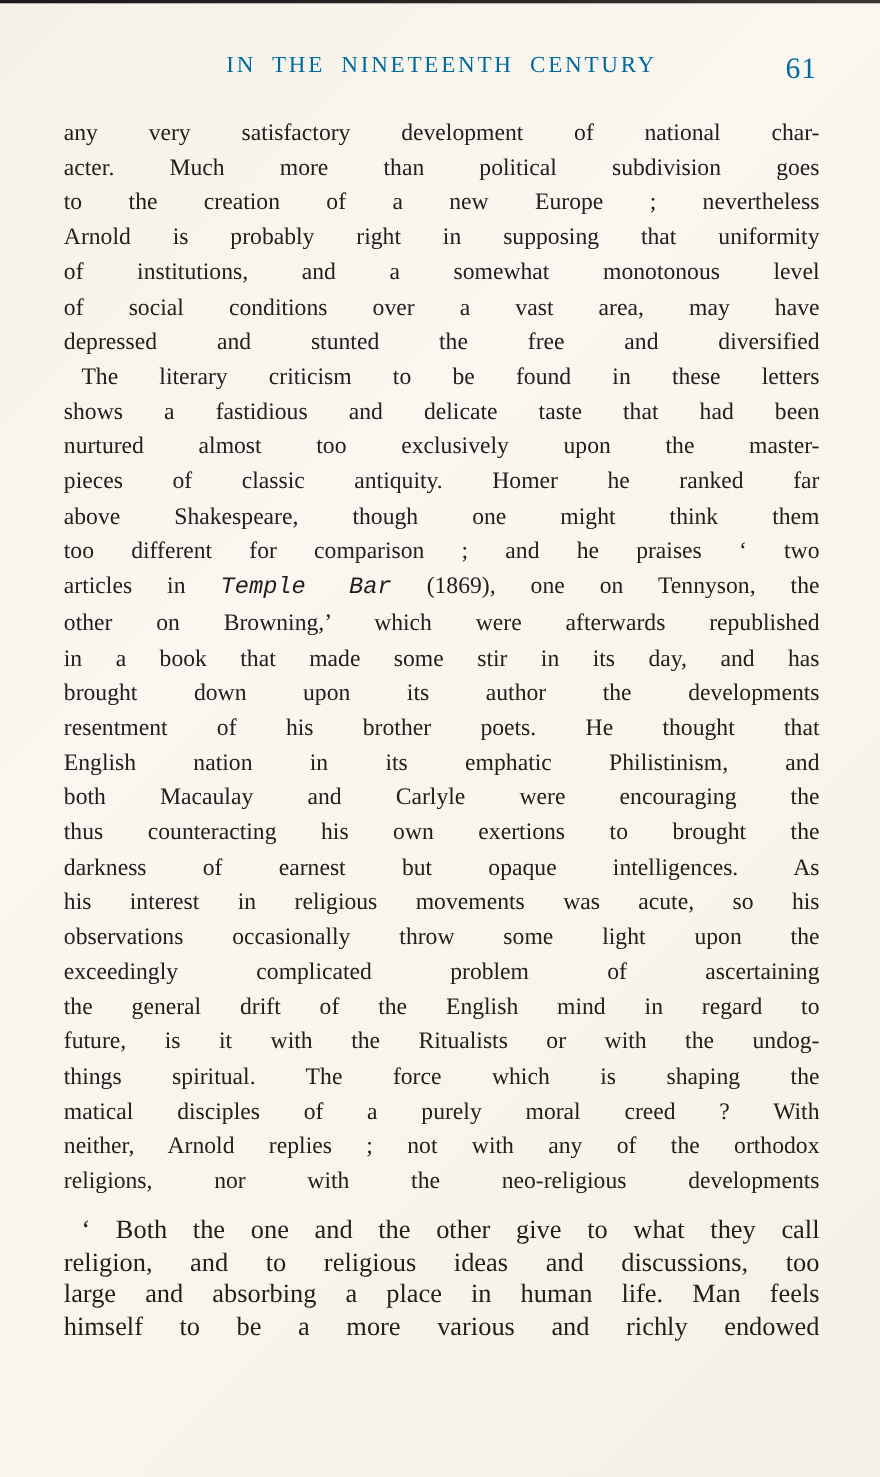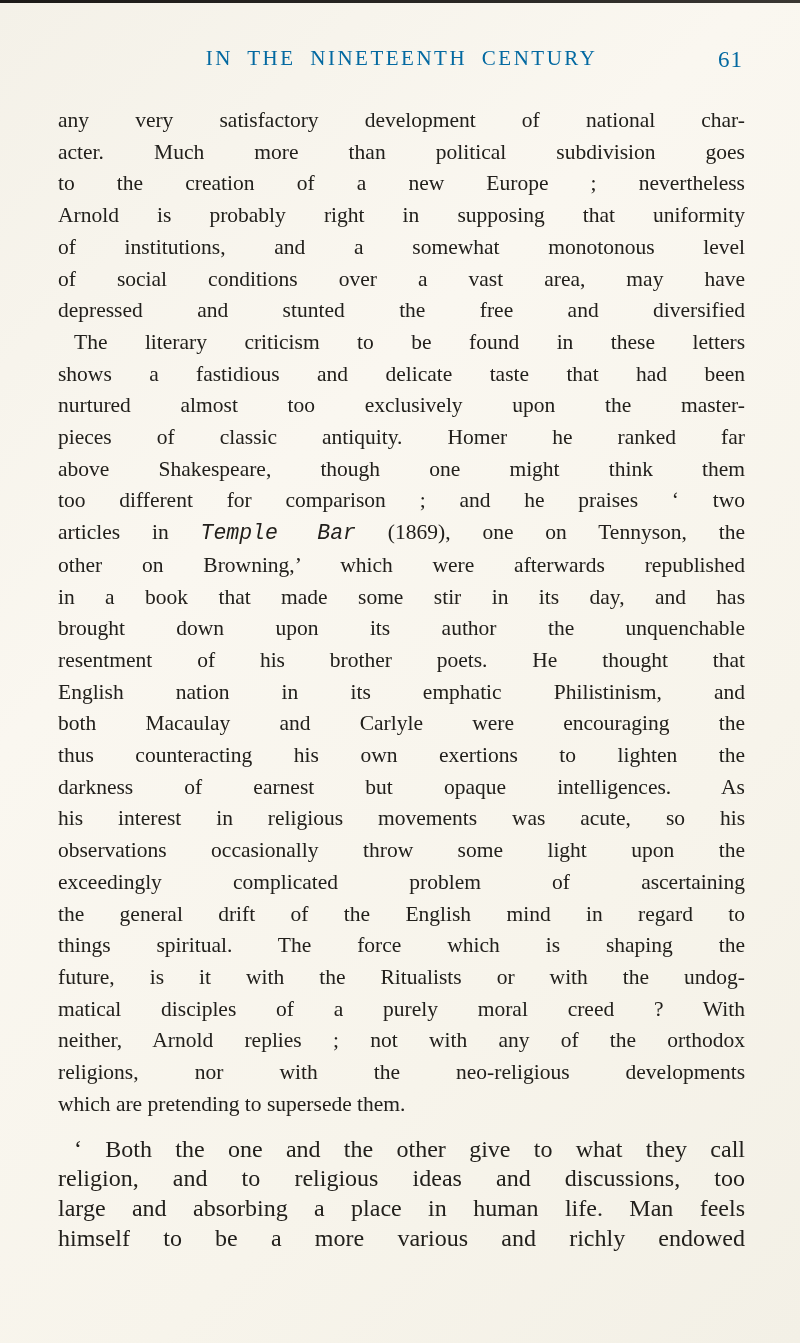--- a/index.html
+++ b/index.html
@@ -32,21 +32,21 @@
     letter-spacing: 2.5px;
     word-spacing: 7px;
     color: #0369a1;
   }
   .page-number {
     position: absolute;
     right: 2px;
     top: 1px;
     letter-spacing: 1px;
     word-spacing: 0;
-    font-size: 23px;
+    font-size: 27px;
   }
   .page-body {
     margin-top: 34px;
     font-size: 21.5px;
     line-height: 31.7px;
   }
   .paragraph { margin: 0; }
   .paragraph.small {
     font-size: 24px;
     line-height: 29.8px;
@@ -83,36 +83,35 @@
       <div class="paragraph">
         <div class="line indent"><span>The literary criticism to be found in these letters</span></div>
         <div class="line"><span>shows a fastidious and delicate taste that had been</span></div>
         <div class="line"><span>nurtured almost too exclusively upon the master-</span></div>
         <div class="line"><span>pieces of classic antiquity.  Homer he ranked far</span></div>
         <div class="line"><span>above Shakespeare, though one might think them</span></div>
         <div class="line"><span>too different for comparison ; and he praises ‘ two</span></div>
         <div class="line"><span>articles in </span><em>Temple Bar</em><span> (1869), one on Tennyson, the</span></div>
         <div class="line"><span>other on Browning,’ which were afterwards republished</span></div>
         <div class="line"><span>in a book that made some stir in its day, and has</span></div>
-        <div class="line"><span>brought down upon its author the unquenchable</span></div>
+        <div class="line"><span>brought down upon its author the developments</span></div>
         <div class="line"><span>resentment of his brother poets.  He thought that</span></div>
         <div class="line"><span>English nation in its emphatic Philistinism, and</span></div>
         <div class="line"><span>both Macaulay and Carlyle were encouraging the</span></div>
-        <div class="line"><span>thus counteracting his own exertions to lighten the</span></div>
+        <div class="line"><span>thus counteracting his own exertions to brought the</span></div>
         <div class="line"><span>darkness of earnest but opaque intelligences.  As</span></div>
         <div class="line"><span>his interest in religious movements was acute, so his</span></div>
         <div class="line"><span>observations occasionally throw some light upon the</span></div>
         <div class="line"><span>exceedingly complicated problem of ascertaining</span></div>
         <div class="line"><span>the general drift of the English mind in regard to</span></div>
+        <div class="line"><span>future, is it with the Ritualists or with the undog-</span></div>
         <div class="line"><span>things spiritual.  The force which is shaping the</span></div>
-        <div class="line"><span>future, is it with the Ritualists or with the undog-</span></div>
         <div class="line"><span>matical disciples of a purely moral creed ?  With</span></div>
         <div class="line"><span>neither, Arnold replies ; not with any of the orthodox</span></div>
         <div class="line"><span>religions, nor with the neo-religious developments</span></div>
-        <div class="line short"><span>which are pretending to supersede them.</span></div>
       </div>
       <div class="paragraph small space-before">
         <div class="line indent"><span>‘ Both the one and the other give to what they call</span></div>
         <div class="line"><span>religion, and to religious ideas and discussions, too</span></div>
         <div class="line"><span>large and absorbing a place in human life.  Man feels</span></div>
         <div class="line"><span>himself to be a more various and richly endowed</span></div>
       </div>
     </div>
 </div>
 

